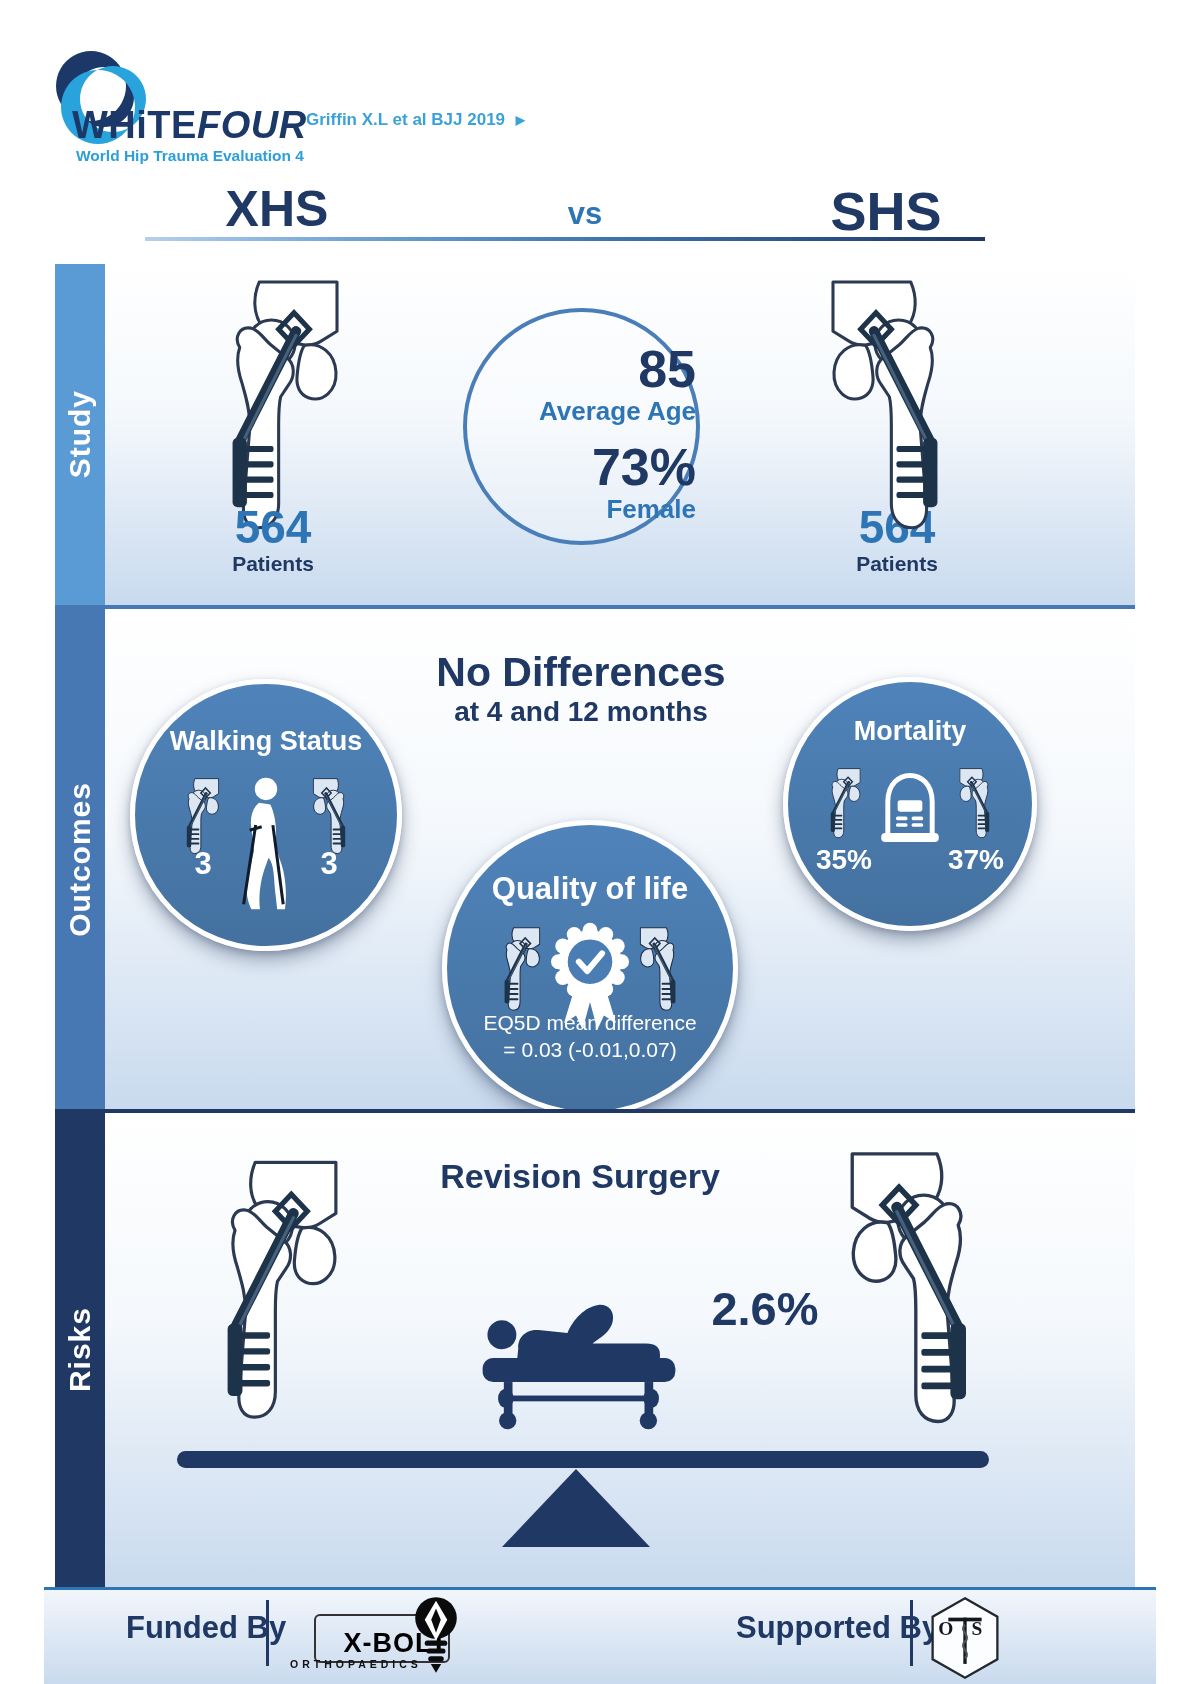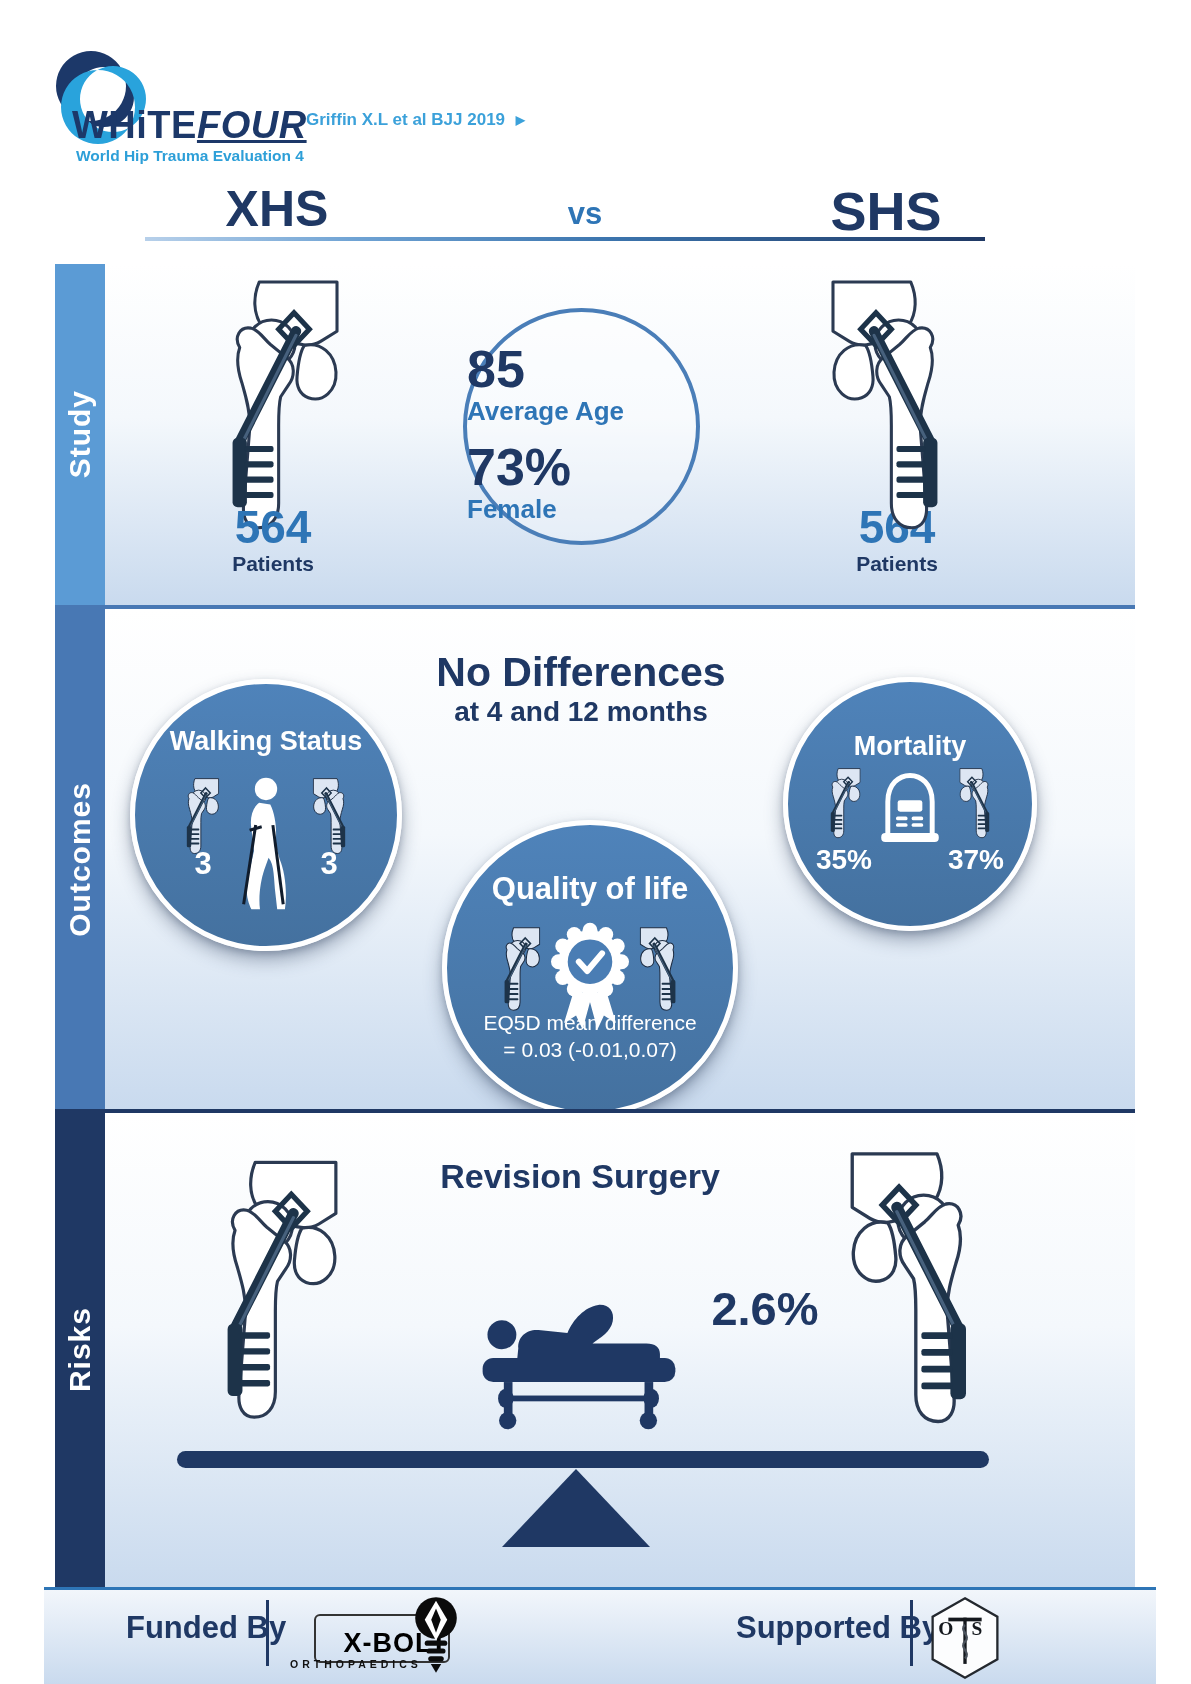--- a/index.html
+++ b/index.html
@@ -2,21 +2,21 @@
 <html><head>
 <meta charset="utf-8">
 <style>
   html,body{margin:0;padding:0;background:#ffffff;}
   .page{position:relative;width:1191px;height:1684px;background:#ffffff;overflow:hidden;
         font-family:"Liberation Sans",sans-serif;}
 
   
   .logo-crescents{position:absolute;left:46px;top:50px;width:102px;height:100px;}
   .brand{position:absolute;left:72px;top:104px;font-size:38px;font-weight:800;color:#1c3869;letter-spacing:.5px;}
-  .brand .four{font-style:italic;text-decoration:underline;}
+  .brand .four{font-style:italic;}
   .tagline{position:absolute;left:76px;top:147px;font-size:15.5px;font-weight:600;color:#2d9fd8;}
   .title{position:absolute;left:305px;top:47px;width:780px;font-size:23.5px;line-height:30px;
          font-weight:700;color:#2e75b6;}
   .citation{position:absolute;left:306px;top:110px;font-size:17px;font-weight:600;color:#3ba1da;}
   .citation .arrow{font-size:12px;vertical-align:1px;margin-left:6px;}
 
   
   .cmp{position:absolute;top:180px;font-weight:800;color:#1f3864;text-align:center;}
   .cmp.xhs{left:147px;width:260px;font-size:50px;}
   .cmp.shs{left:756px;width:260px;font-size:54px;}
@@ -43,40 +43,40 @@
   .hip.mirror svg{transform:scaleX(-1);}
   .hip svg{width:100%;height:100%;}
   .hip-study-l{left:100px;top:16px;width:135px;height:256px;}
   .hip-study-r{left:725px;top:16px;width:135px;height:256px;}
   .patients{position:absolute;top:238px;width:160px;text-align:center;}
   .patients .count{font-size:46px;line-height:50px;font-weight:700;color:#2e75b6;}
   .patients .unit{font-size:21px;line-height:24px;font-weight:700;color:#1f3864;}
   .patients.left{left:88px;}
   .patients.right{left:712px;}
   .demo-circle{position:absolute;left:358px;top:44px;width:229px;height:229px;border-radius:50%;
-      border:4px solid #4a7eb8;background:rgba(255,255,255,.35);text-align:left;}
+      border:4px solid #4a7eb8;background:rgba(255,255,255,.35);text-align:right;}
   .demo-circle .big{font-size:52px;line-height:54px;font-weight:700;color:#1f3864;}
   .demo-circle .small{font-size:26px;line-height:30px;font-weight:700;color:#2e75b6;}
   .demo-circle .grp1{margin-top:30px;}
   .demo-circle .grp2{margin-top:14px;}
 
   
   .outcomes-heading{position:absolute;left:226px;top:40px;width:500px;text-align:center;color:#1f3864;}
   .outcomes-heading .h-main{font-size:41px;line-height:46px;font-weight:800;}
   .outcomes-heading .h-sub{font-size:28px;line-height:33px;font-weight:700;}
   .ocircle{position:absolute;border-radius:50%;border:5px solid #ffffff;
       background:linear-gradient(180deg,#4f83ba 0%,#44719f 100%);
       box-shadow:0 9px 18px rgba(44,62,92,.4),0 3px 6px rgba(44,62,92,.25);}
   .ocircle .c-title{position:absolute;left:0;width:100%;text-align:center;color:#fff;font-weight:700;}
   .ocircle .c-val{position:absolute;text-align:center;color:#fff;font-weight:700;}
   .circ-walk{left:25px;top:70px;width:262px;height:262px;}
   .circ-walk .c-title{top:42px;font-size:27px;}
   .circ-walk .c-val{top:162px;width:44px;font-size:31px;}
   .circ-mort{left:678px;top:68px;width:244px;height:244px;}
-  .circ-mort .c-title{top:49px;font-size:27px;}
+  .circ-mort .c-title{top:34px;font-size:27px;}
   .circ-mort .c-val{top:162px;width:80px;font-size:28px;}
   .circ-qual{left:337px;top:211px;width:286px;height:286px;}
   .circ-qual .c-title{top:46px;font-size:31px;}
   .c-note{position:absolute;top:184px;left:0;width:100%;text-align:center;color:#fff;
       font-size:21px;line-height:27px;font-weight:400;}
   .hip-sm{position:absolute;}
   .hip-sm svg{width:100%;height:100%;}
   .hip-sm.mirror svg{transform:scaleX(-1);}
   .icon-center{position:absolute;left:50%;transform:translateX(-50%);}
   .icon-center svg{width:100%;height:100%;}

